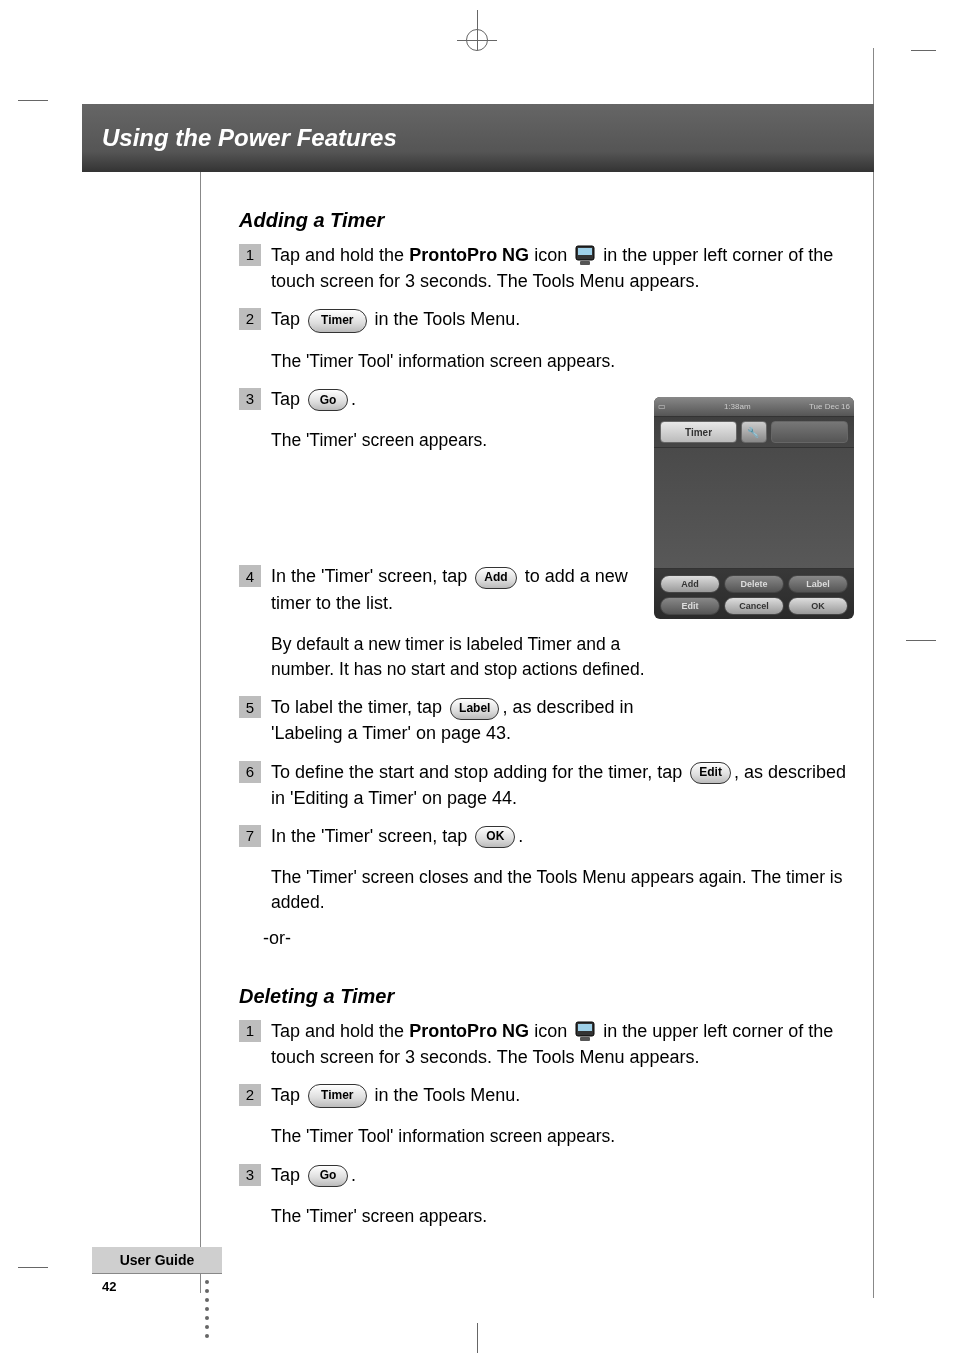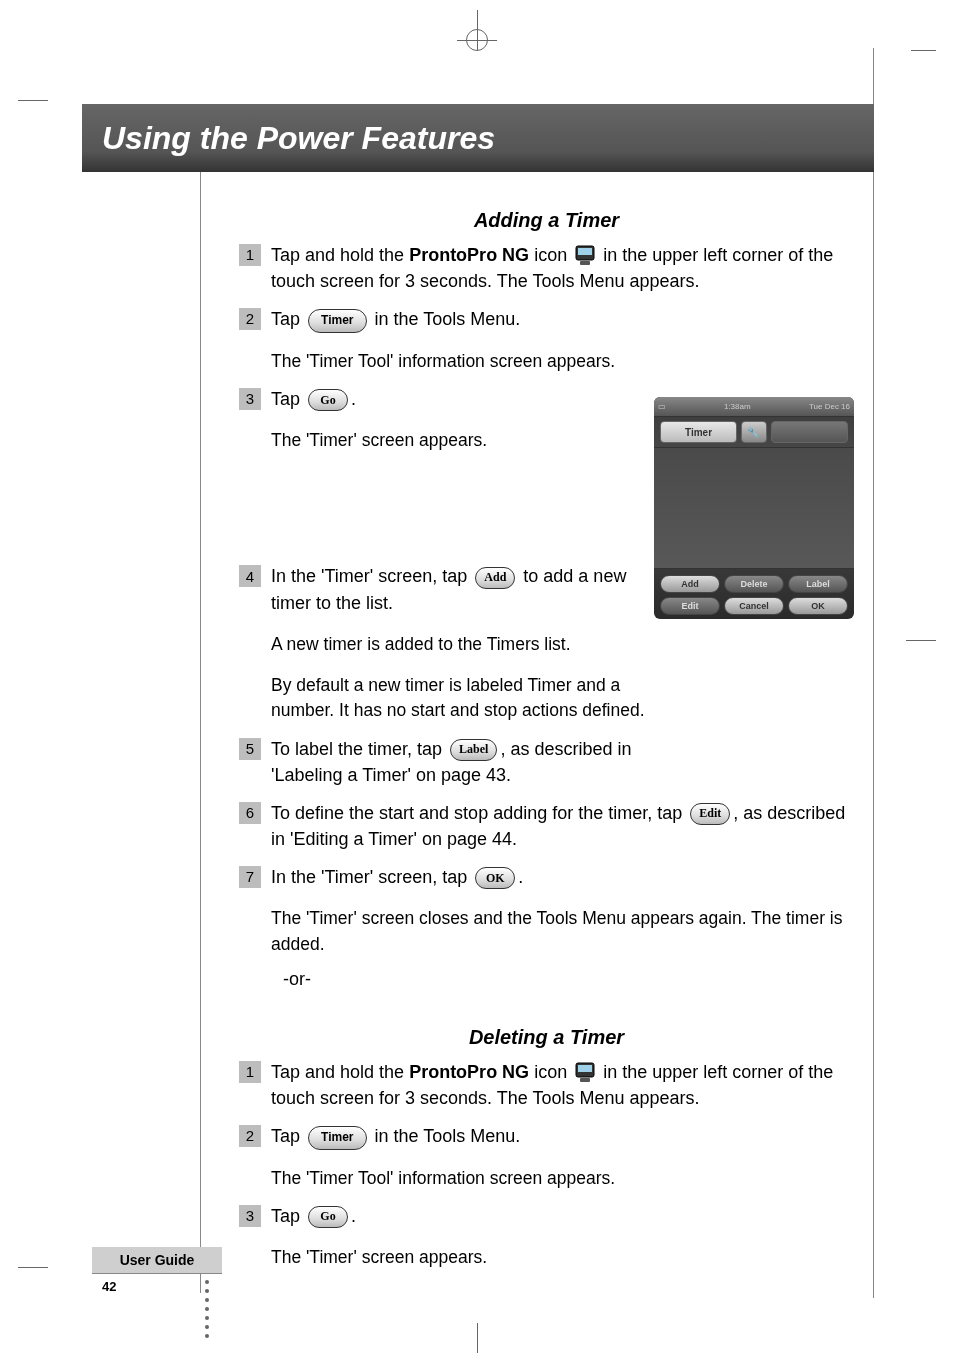--- a/index.html
+++ b/index.html
@@ -83,21 +83,21 @@
       left: 82px;
       right: 80px;
       height: 68px;
       background: linear-gradient(to bottom, #666 0%, #555 70%, #333 100%);
       display: flex;
       align-items: center;
       padding-left: 20px;
     }
     .header-title {
       color: #fff;
-      font-size: 32px;
+      font-size: 24px;
       font-style: italic;
       font-weight: bold;
     }
     .left-rule {
       position: absolute;
       top: 172px;
       left: 200px;
       bottom: 65px;
       width: 1px;
       background: #888;
@@ -123,21 +123,20 @@
       font-size: 25px;
       font-weight: bold;
     }
     .sub-head {
       font-size: 20px;
       font-style: italic;
       font-weight: bold;
       margin-top: 14px;
       margin-bottom: 10px;
       margin-left: 4px;
-      text-align: center;
     }
     .steps { margin-left: 4px; }
     .step {
       display: flex;
       margin-bottom: 12px;
       font-size: 18px;
       line-height: 1.45;
     }
     .step-num {
       width: 22px;
@@ -164,31 +163,31 @@
       background: linear-gradient(to bottom, #fff 0%, #ddd 60%, #bbb 100%);
       align-items: center;
       justify-content: center;
       font-size: 12px;
       font-weight: bold;
       font-family: Arial, sans-serif;
       padding: 0 12px;
       vertical-align: middle;
       margin: 0 3px;
     }
-    .btn.small { min-width: 40px; padding: 0 8px; height: 22px; font-family: Liberation Serif, serif; }
+    .btn.small { min-width: 40px; padding: 0 8px; height: 22px; }
     .pronto-icon {
       display: inline-flex;
       width: 22px;
       height: 24px;
       vertical-align: middle;
       margin: 0 2px;
     }
     .pronto-icon svg { width: 100%; height: 100%; }
     .or-line {
-      margin: 12px 0 12px 44px;
+      margin: 12px 0 12px 24px;
       font-size: 18px;
     }
     .timer-screenshot {
       position: absolute;
       top: 397px;
       right: 100px;
       width: 200px;
       height: 222px;
     }
     .ts-frame {
@@ -348,21 +347,20 @@
         <div class="step-sub">The 'Timer' screen appears.</div>
       </div>
     </div>
 
     <div class="step step-narrow">
       <div class="step-num">4</div>
       <div class="step-body">
         <div class="step-text">
           <span>In the 'Timer' screen, tap </span><span class="btn small">Add</span><span> to add a new timer to the list.</span>
         </div>
-        <div class="step-sub">A new timer is added to the Timers list.</div>
         <div class="step-sub" style="max-width:420px;">By default a new timer is labeled Timer and a number. It has no start and stop actions defined.</div>
       </div>
     </div>
 
     <div class="step">
       <div class="step-num">5</div>
       <div class="step-body">
         <div class="step-text" style="max-width:420px;">
           <span>To label the timer, tap </span><span class="btn small">Label</span><span>, as described in 'Labeling a Timer' on page 43.</span>
         </div>

